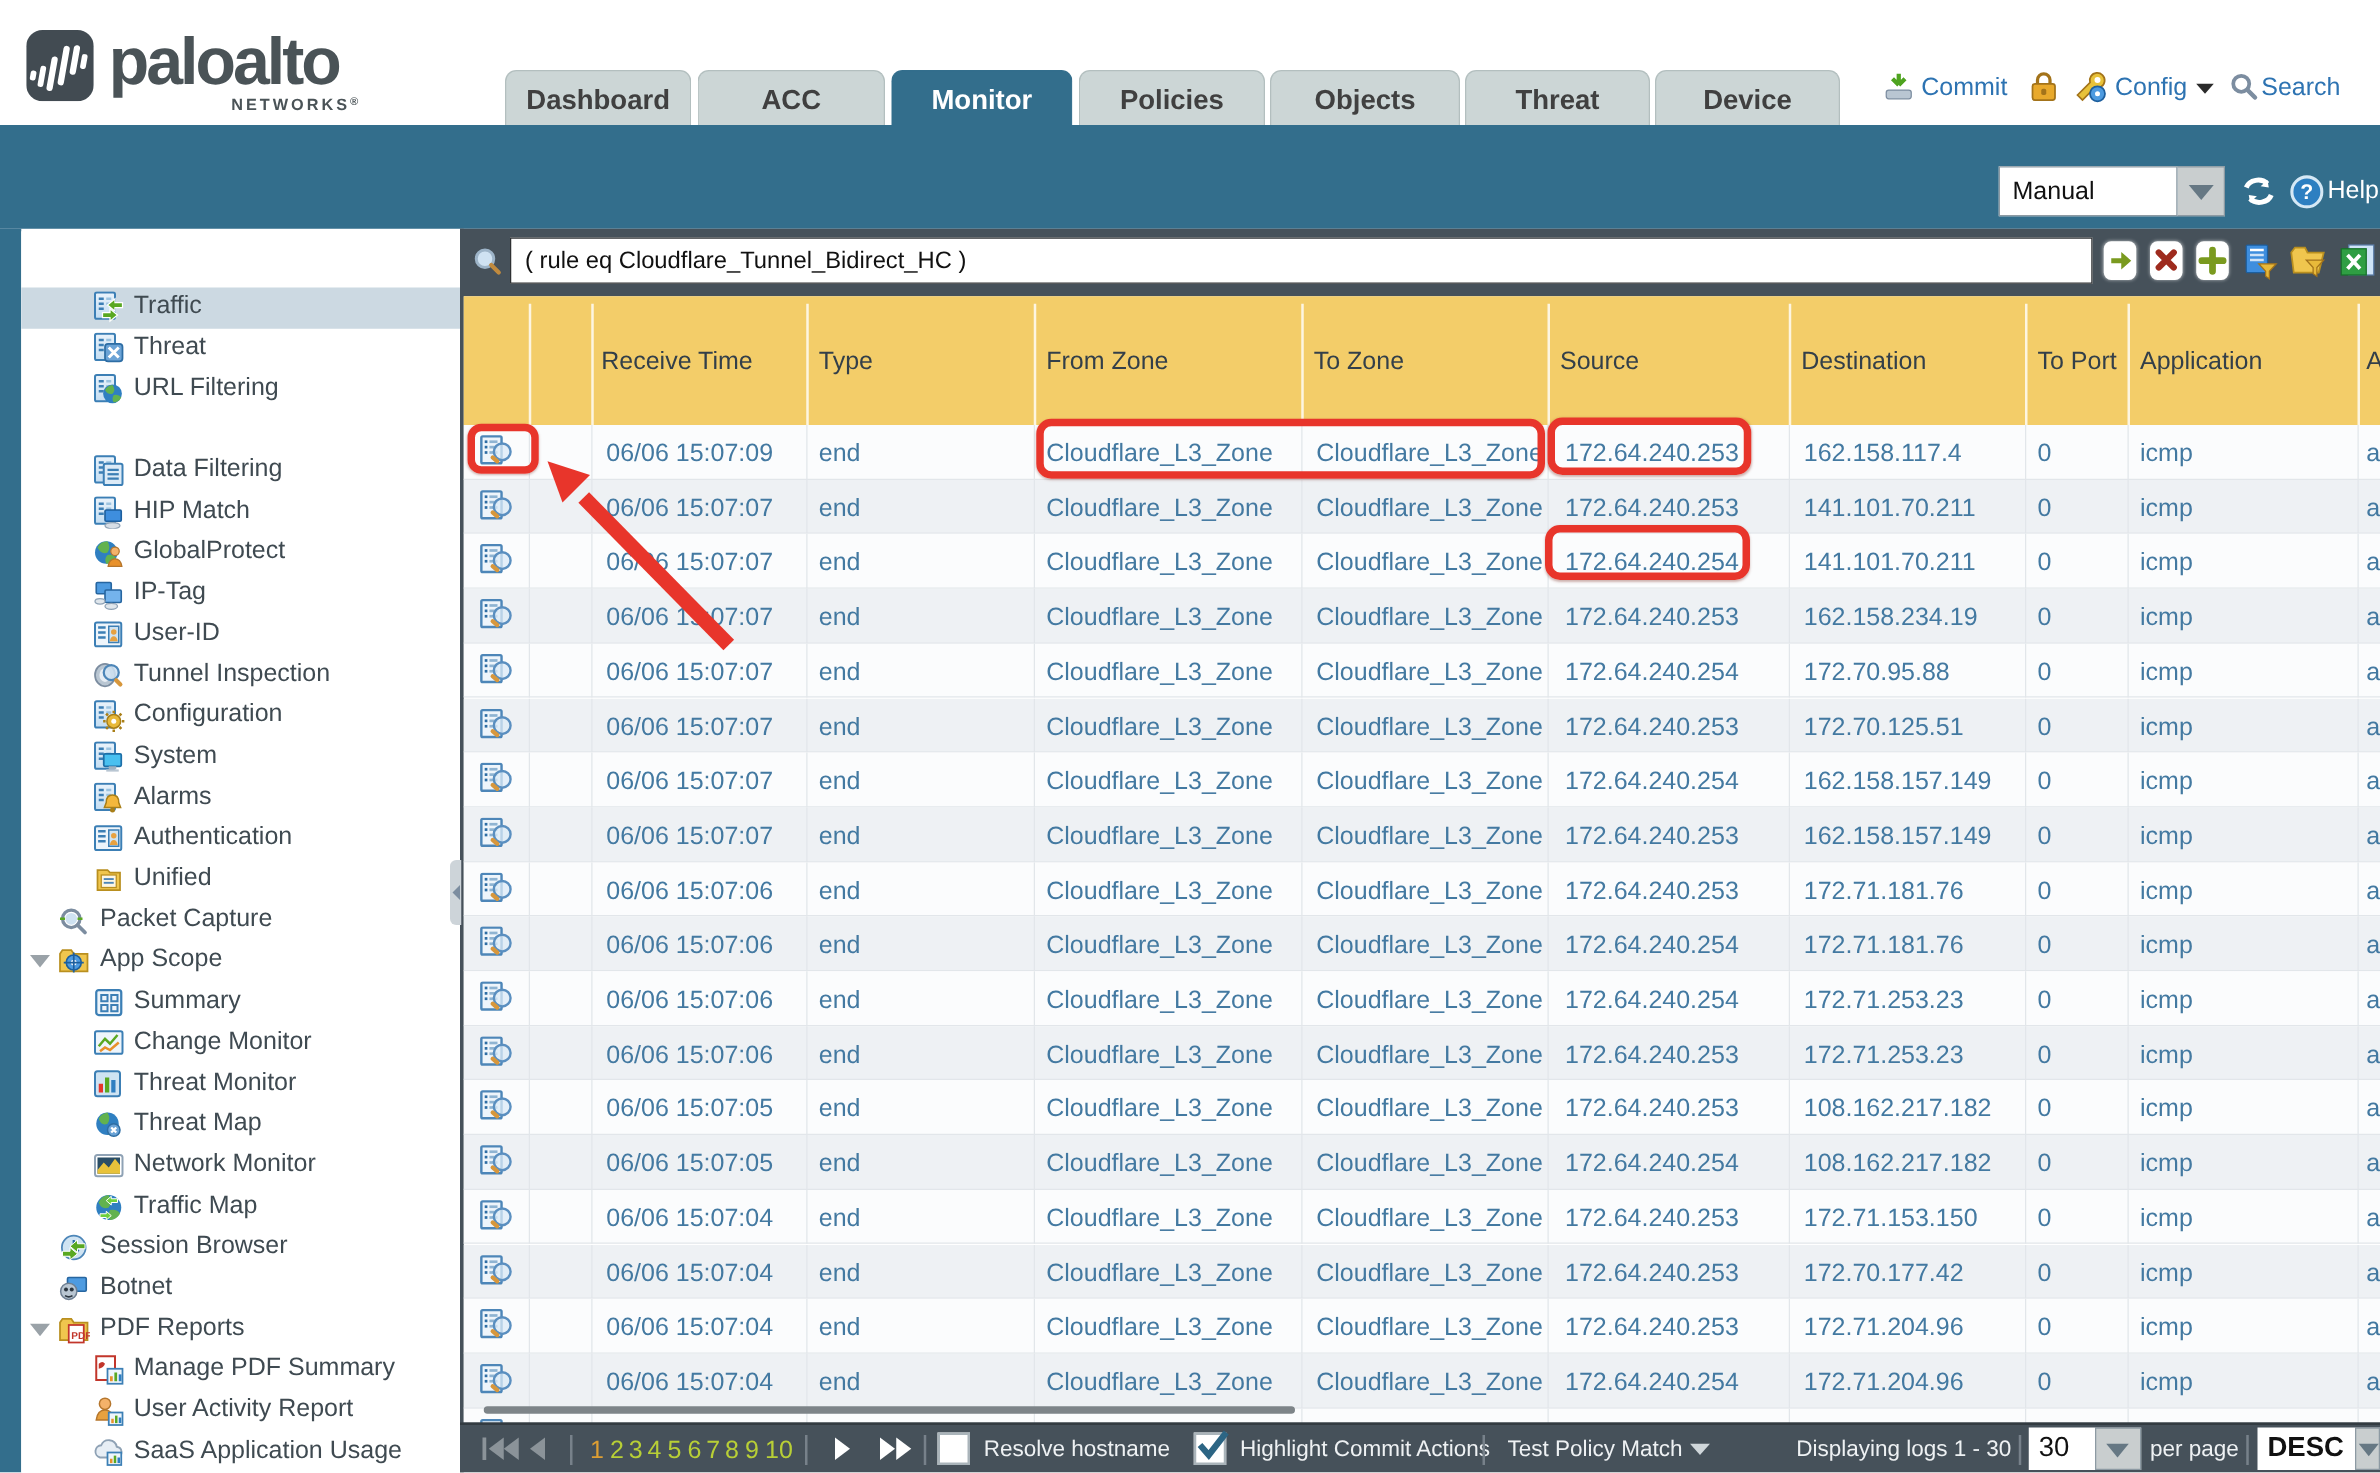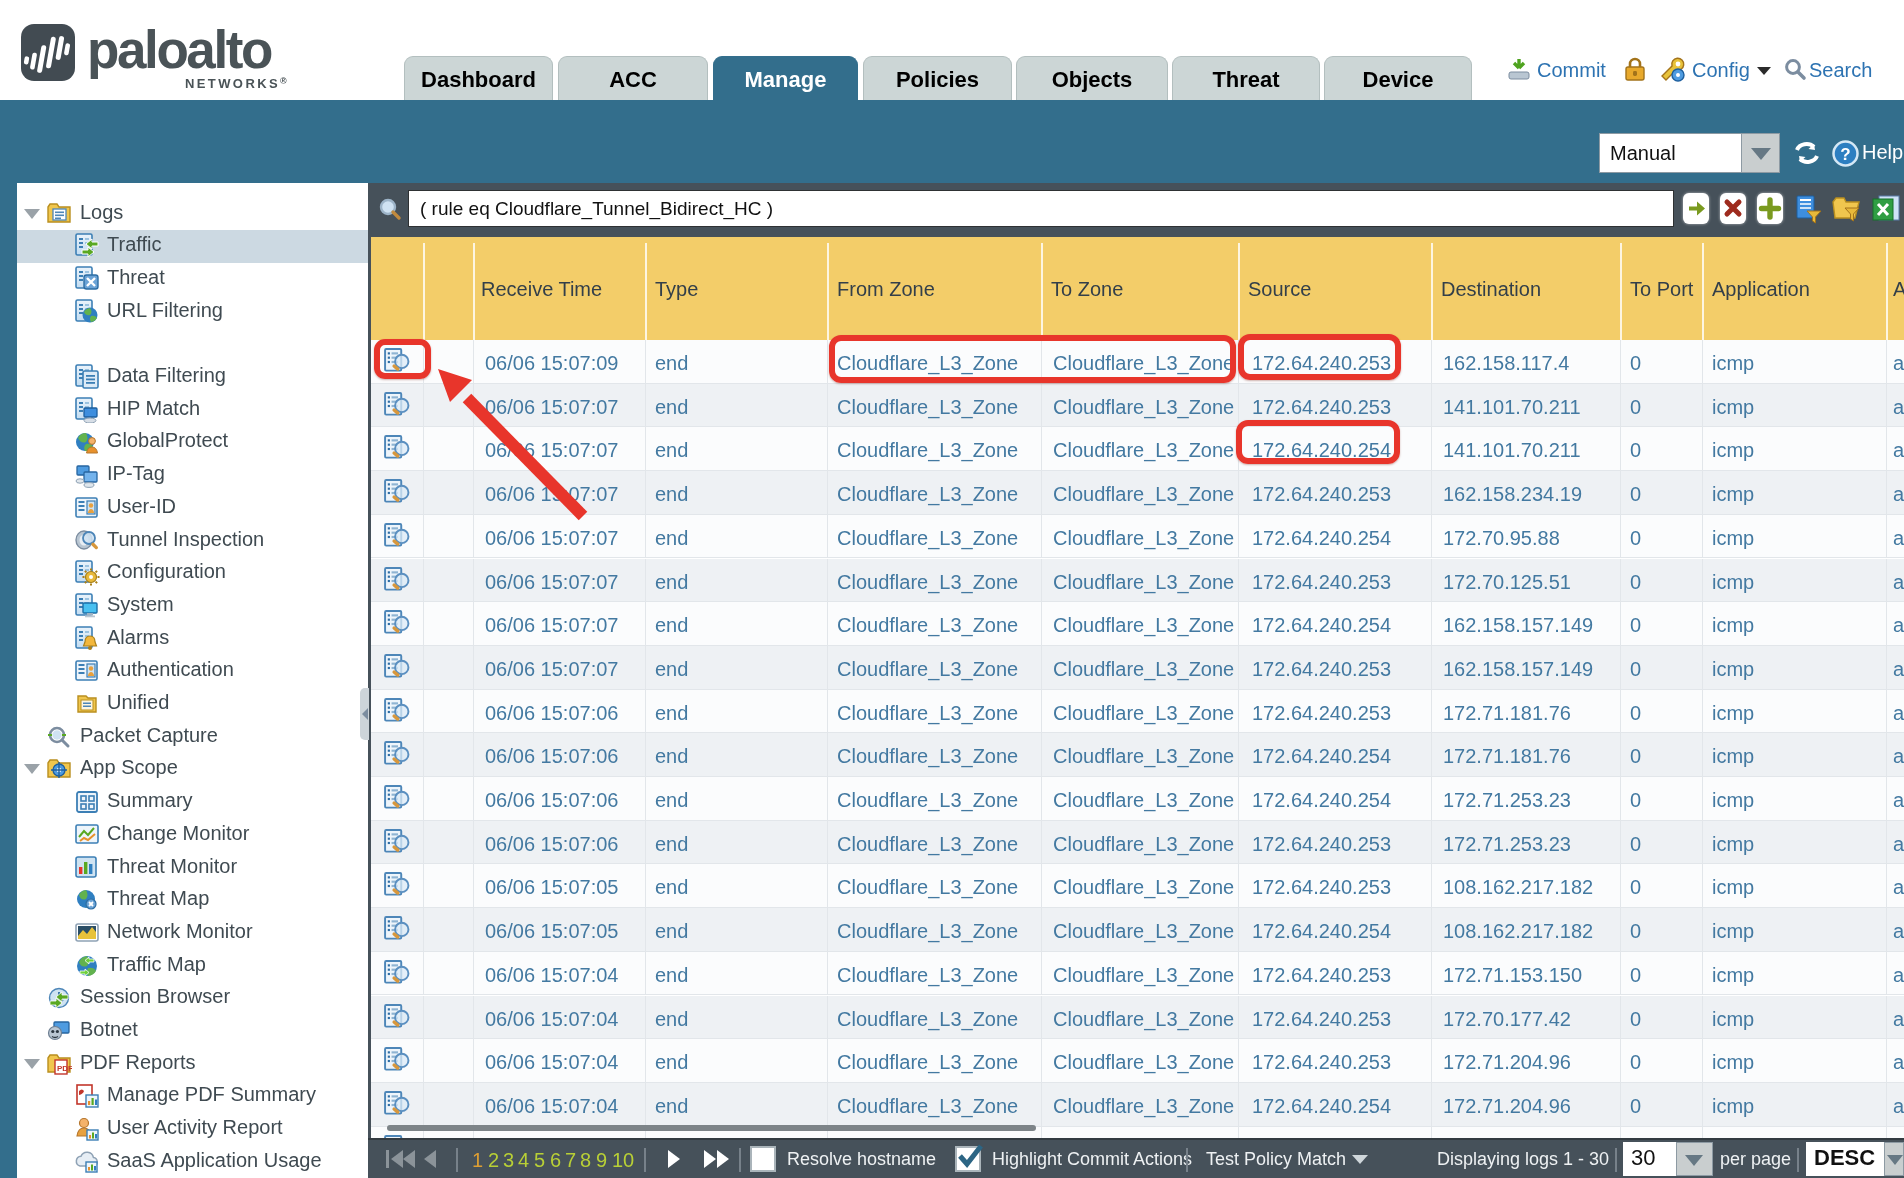--- a/index.html
+++ b/index.html
@@ -1,18 +1,18 @@
 <!DOCTYPE html>
 <html><head><meta charset="utf-8"><style>
 
 *{margin:0;padding:0;box-sizing:border-box}
 body{font-family:"Liberation Sans",sans-serif;width:1904px;height:1178px;overflow:hidden;background:#fff}
 .ab{position:absolute}
 #page{position:relative;width:1904px;height:1178px;overflow:hidden}
-.tab{position:absolute;top:56px;height:44px;border-radius:9px 9px 0 0;background:#ccd6d6;border:1px solid #b3bfbf;border-bottom:none;color:#000000;font-size:22px;font-weight:bold;text-align:center;line-height:45px}
+.tab{position:absolute;top:56px;height:44px;border-radius:9px 9px 0 0;background:#ccd6d6;border:1px solid #b3bfbf;border-bottom:none;color:#404040;font-size:22px;font-weight:bold;text-align:center;line-height:45px}
 .tab.on{background:#336e8c;border-color:#336e8c;color:#fff}
 .hlink{position:absolute;top:58px;font-size:20px;color:#2d73b2;height:24px;line-height:24px}
 .srow{position:absolute;left:17px;width:351px;height:33px}
 .srow .txt{position:absolute;font-size:20px;color:#3f4a51;top:3px;white-space:nowrap}
 .tri{position:absolute;width:0;height:0;border-left:8px solid transparent;border-right:8px solid transparent;border-top:10px solid #9aa2a8}
 .hcell{position:absolute;font-size:20px;color:#333f49;white-space:nowrap}
 .rcell{position:absolute;font-size:20px;color:#4379a1;white-space:nowrap}
 .vline{position:absolute;width:1px;background:#e2e6ea}
 .redbox{position:absolute;border:6px solid #e8352b;border-radius:12px;box-shadow:0 1px 2px rgba(120,40,30,0.35)}
 .bbt{position:absolute;font-size:18px;color:#eef1f3;white-space:nowrap}
@@ -242,21 +242,21 @@
 <rect x="19.5" y="22" width="5" height="28" rx="2.4"></rect>
 <rect x="27.5" y="12" width="5" height="32" rx="2.4"></rect>
 <rect x="35.5" y="10" width="5" height="24" rx="2.4"></rect>
 <rect x="43" y="16" width="4.6" height="12" rx="2"></rect>
 </g>
     </svg>
 <div class="ab" style="left:87px;top:19px;font-size:53px;font-weight:bold;color:#4a5357;letter-spacing:-2.4px">paloalto</div>
 <div class="ab" style="left:185px;top:76px;font-size:13px;font-weight:bold;color:#4a5357;letter-spacing:2.4px">NETWORKS<span style="font-size:9px;vertical-align:4px;letter-spacing:0">®</span></div>
 <div class="tab" style="left:404px;width:149px">Dashboard</div>
 <div class="tab" style="left:558px;width:150px">ACC</div>
-<div class="tab on" style="left:713px;width:145px">Manage</div>
+<div class="tab on" style="left:713px;width:145px">Monitor</div>
 <div class="tab" style="left:863px;width:149px">Policies</div>
 <div class="tab" style="left:1016px;width:152px">Objects</div>
 <div class="tab" style="left:1172px;width:148px">Threat</div>
 <div class="tab" style="left:1324px;width:148px">Device</div>
 <svg class="ab" style="left:1506px;top:58px" width="26" height="24" viewBox="0 0 26 24">
 <rect x="3" y="14" width="20" height="7" rx="2" fill="#b9c6d2" stroke="#7c8da0"></rect>
 <path d="M13 1 v9 m0 0 l-5 -5 m5 5 l5 -5" stroke="#4ea31f" stroke-width="3.4" fill="none"></path>
     </svg>
 <div class="hlink" style="left:1537px">Commit</div>
 <svg class="ab" style="left:1622px;top:56px" width="26" height="27" viewBox="0 0 26 27">
@@ -290,27 +290,20 @@
     </svg>
 <svg class="ab" style="left:1832px;top:140px" width="27" height="27" viewBox="0 0 27 27">
 <circle cx="13.5" cy="13.5" r="12" fill="#2d7fc1" stroke="#d5e8f5" stroke-width="2.5"></circle>
 <text x="13.5" y="19.5" text-anchor="middle" font-size="17" font-weight="bold" fill="#fff" font-family="Liberation Sans">?</text>
     </svg>
 <div class="ab" style="left:1862px;top:141px;font-size:20px;color:#fff">Help</div>
 <div class="ab" style="left:17px;top:185px;width:351px;height:993px;background:#fff"></div>
 <div class="ab" style="left:368px;top:183px;width:3px;height:995px;background:#46515a"></div>
 <div class="ab" style="left:360px;top:688px;width:9px;height:52px;background:#cdd4d9;border-radius:5px 0 0 5px"></div>
 <div class="ab" style="left:362px;top:708px;width:0;height:0;border-top:6px solid transparent;border-bottom:6px solid transparent;border-right:6px solid #7c8da0"></div>
-<div class="srow" style="top:197.5px">
-<div class="tri" style="left:7px;top:11px"></div>
-<svg class="ab" style="left:29px;top:3px" width="26" height="26" viewBox="0 0 26 26">
-        <use href="#folder"></use>
-      </svg>
-<div class="txt" style="left:63px">Logs</div>
-</div>
 <div class="srow" style="top:230.2px;background:#ccd9e2">
 <svg class="ab" style="left:57px;top:3px" width="26" height="26" viewBox="0 0 26 26">
         <use href="#traffic"></use>
       </svg>
 <div class="txt" style="left:90px">Traffic</div>
 </div>
 <div class="srow" style="top:262.9px">
 <svg class="ab" style="left:57px;top:3px" width="26" height="26" viewBox="0 0 26 26">
         <use href="#threat"></use>
       </svg>

